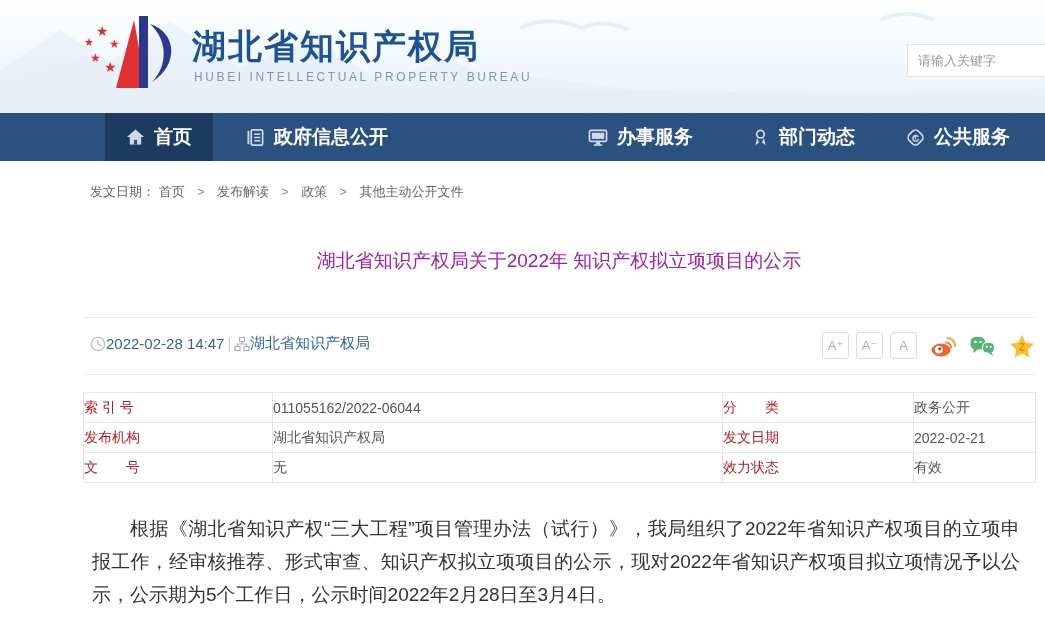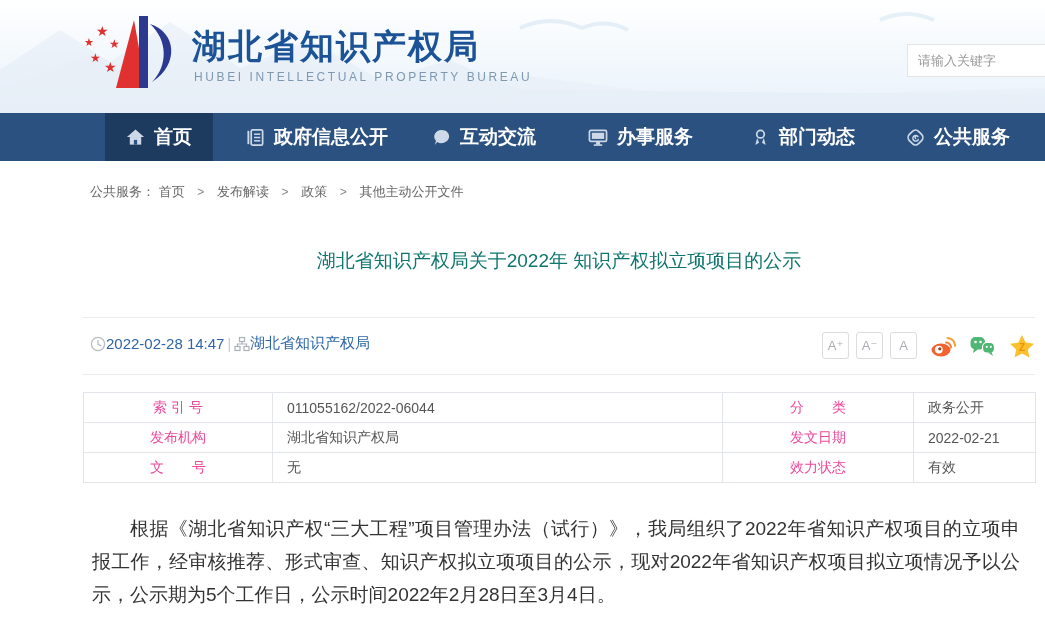--- a/index.html
+++ b/index.html
@@ -49,21 +49,21 @@
   .nav-icon { flex:0 0 auto; display:block; }
 
   
   .breadcrumb { position:absolute; top:183px; left:90px; font-size:13px; color:#666; }
   .breadcrumb a { color:#666; text-decoration:none; cursor:pointer; }
   .breadcrumb .sep { color:#888; margin:0 9px; font-size:12px; }
 
   
   .article-title {
     position:absolute; top:248px; left:83px; width:952px;
-    text-align:center; font-size:19px; font-weight:500; color:#0f766e;
+    text-align:center; font-size:19px; font-weight:500; color:#a21caf;
   }
   .rule { position:absolute; left:83px; width:952px; border-top:1px solid #ececec; height:0; }
   .rule-1 { top:317px; } .rule-2 { top:374px; }
 
   .meta-row { position:absolute; top:331px; left:83px; width:952px; height:32px; }
   .meta-left { position:absolute; left:7px; top:3px; display:flex; align-items:center; }
   .meta-text { font-size:15px; color:#2d66a5; }
   .meta-divider { color:#c9c9c9; font-size:14px; margin:0 3px; }
   .meta-right { position:absolute; right:0; top:1px; display:flex; align-items:center; gap:7px; }
   .font-btn {
@@ -72,22 +72,22 @@
     font-family:inherit;
   }
   .share-icon { cursor:pointer; display:block; margin-left:6px; }
 
   
   .info-table {
     position:absolute; top:392px; left:83px; width:952px; border-collapse:collapse;
     table-layout:fixed;
   }
   .info-table td { border:1px solid #e2e6ea; height:30px; font-size:14px; background:#fff; }
-  .info-table td.lbl { color:#ec4899; text-align:center; }
-  .info-table td.val { color:#555; padding-left:14px; }
+  .info-table td.lbl { color:#b91c1c; }
+  .info-table td.val { color:#555; }
   .c1 { width:189px; } .c2 { width:450px; } .c3 { width:191px; } .c4 { width:122px; }
 
   
   .body-par {
     position:absolute; top:512px; left:92px; width:928px;
     font-size:19px; line-height:33px; color:#333; text-align:justify; text-indent:2em;
   }
 </style>
 </head>
 <body>
@@ -139,26 +139,20 @@
     <div class="nav-item" style="left:246px;">
       <svg class="nav-icon" width="19" height="19" viewBox="0 0 20 20">
         <line x1="2.5" y1="3" x2="2.5" y2="17" stroke="#cdd9e8" stroke-width="2"></line>
         <rect x="5.5" y="2" width="12" height="16" rx="1.5" fill="none" stroke="#cdd9e8" stroke-width="1.8"></rect>
         <line x1="8.5" y1="6.5" x2="15" y2="6.5" stroke="#cdd9e8" stroke-width="1.6"></line>
         <line x1="8.5" y1="10" x2="15" y2="10" stroke="#cdd9e8" stroke-width="1.6"></line>
         <line x1="8.5" y1="13.5" x2="15" y2="13.5" stroke="#cdd9e8" stroke-width="1.6"></line>
       </svg>
       <span>政府信息公开</span>
     </div>
-    <div class="nav-item" style="left:432px;">
-      <svg class="nav-icon" width="19" height="19" viewBox="0 0 20 20">
-        <path d="M10,2 a8,7 0 1 1 -4.5,12.8 L3,18 L4.2,13.4 A8,7 0 0 1 10,2 Z" fill="#cdd9e8"></path>
-      </svg>
-      <span>互动交流</span>
-    </div>
     <div class="nav-item" style="left:588px;">
       <svg class="nav-icon" width="20" height="19" viewBox="0 0 21 20">
         <rect x="1.5" y="2.5" width="18" height="11.5" rx="1.5" fill="none" stroke="#cdd9e8" stroke-width="1.8"></rect>
         <rect x="4" y="5" width="13" height="6.5" fill="#cdd9e8"></rect>
         <polygon points="8,17.5 13,17.5 12.2,14.5 8.8,14.5" fill="#cdd9e8"></polygon>
         <line x1="6" y1="18" x2="15" y2="18" stroke="#cdd9e8" stroke-width="1.6"></line>
       </svg>
       <span>办事服务</span>
     </div>
     <div class="nav-item" style="left:751px;justify-content:space-between;">
@@ -172,21 +166,21 @@
     <div class="nav-item" style="left:906px;">
       <svg class="nav-icon" width="19" height="19" viewBox="0 0 20 20">
         <rect x="3.2" y="3.2" width="13.6" height="13.6" rx="4.5" fill="none" stroke="#cdd9e8" stroke-width="1.8" transform="rotate(45 10 10)"></rect>
         <path d="M12.6,9 a3,3 0 1 0 0.3,3.2 M12.6,9 a1.6,1.6 0 1 0 -2.4,2" fill="none" stroke="#cdd9e8" stroke-width="1.5" stroke-linecap="round"></path>
       </svg>
       <span>公共服务</span>
     </div>
   </nav>
 
   <div class="breadcrumb">
-    <span>公共服务：</span>
+    <span>发文日期：</span>
     <a>首页</a>
     <span class="sep">&gt;</span>
     <a>发布解读</a>
     <span class="sep">&gt;</span>
     <a>政策</a>
     <span class="sep">&gt;</span>
     <a>其他主动公开文件</a>
   </div>
 
   <h1 class="article-title">湖北省知识产权局关于2022年 知识产权拟立项项目的公示</h1>

